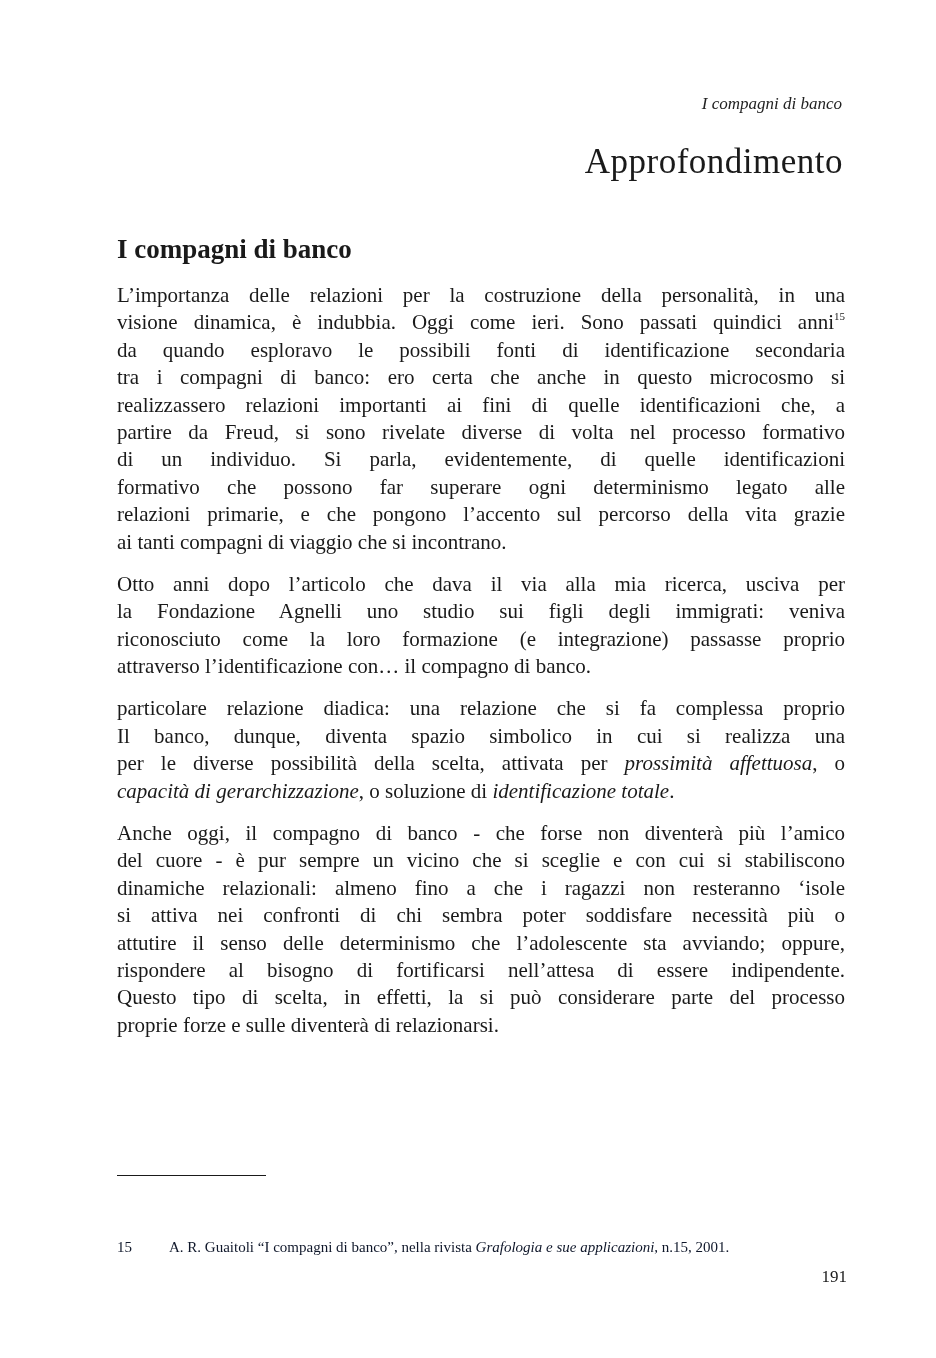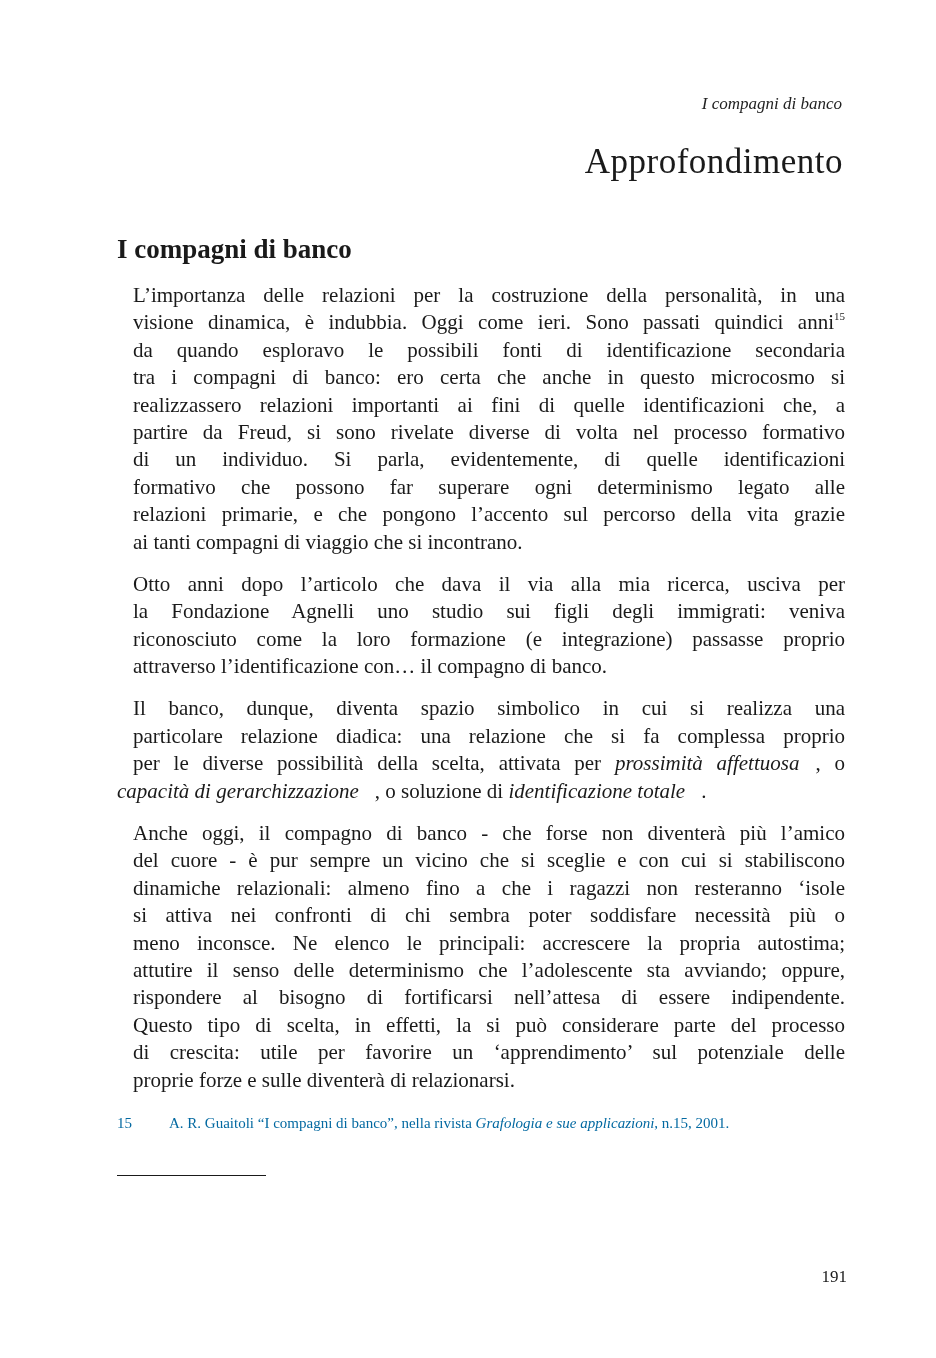--- a/index.html
+++ b/index.html
@@ -57,42 +57,41 @@
     text-align-last: justify;
     white-space: nowrap;
     height: 27.4px;
     overflow: visible;
   }
   .line.last {
     text-align-last: left;
   }
   .line span.seg {
     white-space: normal;
-    margin-left: 16px;
   }
   sup.fn-ref {
     font-size: 11px;
     vertical-align: 9px;
     line-height: 0;
   }
   em { font-style: italic; }
   .fn-rule {
     position: absolute;
     left: 117px;
     top: 1175px;
     width: 149px;
     height: 0;
     border-top: 1.6px solid #1a1a1a;
   }
   .footnote {
     position: absolute;
     left: 117px;
-    top: 1115px;
+    top: 1239px;
     font-size: 15px;
-    color: #0369a1;
+    color: #0f172a;
     white-space: nowrap;
   }
   .footnote .fn-num {
     display: inline-block;
     width: 52px;
   }
   .page-number {
     position: absolute;
     right: 89px;
     top: 1267px;
@@ -125,36 +124,34 @@
   </p>
 
   <p class="para">
     <span class="line"><span class="seg">Otto anni dopo l’articolo che dava il via alla mia ricerca, usciva per</span></span>
     <span class="line"><span class="seg">la Fondazione Agnelli uno studio sui figli degli immigrati: veniva</span></span>
     <span class="line"><span class="seg">riconosciuto come la loro formazione (e integrazione) passasse proprio</span></span>
     <span class="line last"><span class="seg">attraverso l’identificazione con… il compagno di banco.</span></span>
   </p>
 
   <p class="para">
+    <span class="line"><span class="seg">particolare relazione diadica: una relazione che si fa complessa proprio</span></span>
     <span class="line"><span class="seg">Il banco, dunque, diventa spazio simbolico in cui si realizza una</span></span>
-    <span class="line"><span class="seg">particolare relazione diadica: una relazione che si fa complessa proprio</span></span>
     <span class="line"><span class="seg">per le diverse possibilità della scelta, attivata per </span><em class="seg">prossimità affettuosa</em><span class="seg">, o</span></span>
     <span class="line last"><em class="seg">capacità di gerarchizzazione</em><span class="seg">, o soluzione di </span><em class="seg">identificazione totale</em><span class="seg">.</span></span>
   </p>
 
   <p class="para">
     <span class="line"><span class="seg">Anche oggi, il compagno di banco - che forse non diventerà più l’amico</span></span>
     <span class="line"><span class="seg">del cuore - è pur sempre un vicino che si sceglie e con cui si stabiliscono</span></span>
     <span class="line"><span class="seg">dinamiche relazionali: almeno fino a che i ragazzi non resteranno ‘isole</span></span>
     <span class="line"><span class="seg">si attiva nei confronti di chi sembra poter soddisfare necessità più o</span></span>
-    <span class="line"><span class="seg">meno inconsce. Ne elenco le principali: accrescere la propria autostima;</span></span>
     <span class="line"><span class="seg">attutire il senso delle determinismo che l’adolescente sta avviando; oppure,</span></span>
     <span class="line"><span class="seg">rispondere al bisogno di fortificarsi nell’attesa di essere indipendente.</span></span>
     <span class="line"><span class="seg">Questo tipo di scelta, in effetti, la si può considerare parte del processo</span></span>
-    <span class="line"><span class="seg">di crescita: utile per favorire un ‘apprendimento’ sul potenziale delle</span></span>
     <span class="line last"><span class="seg">proprie forze e sulle diventerà di relazionarsi.</span></span>
   </p>
 
 </div>
 
 <div class="fn-rule"></div>
 <div class="footnote">
   <span class="fn-num">15</span><span>A. R. Guaitoli “I compagni di banco”, nella rivista </span><em>Grafologia e sue applicazioni</em><span>, n.15, 2001.</span>
 </div>
 

